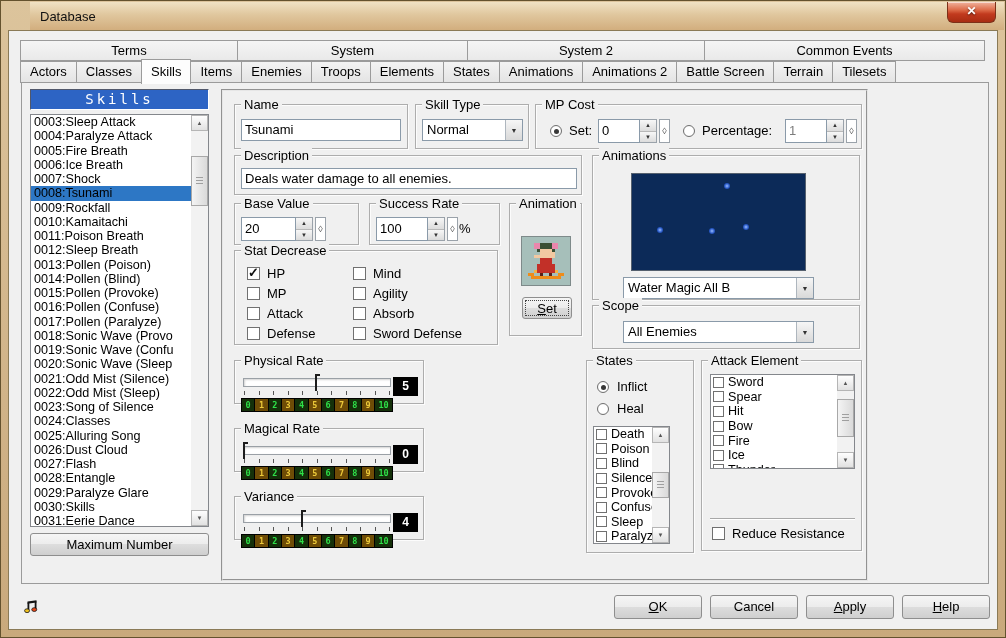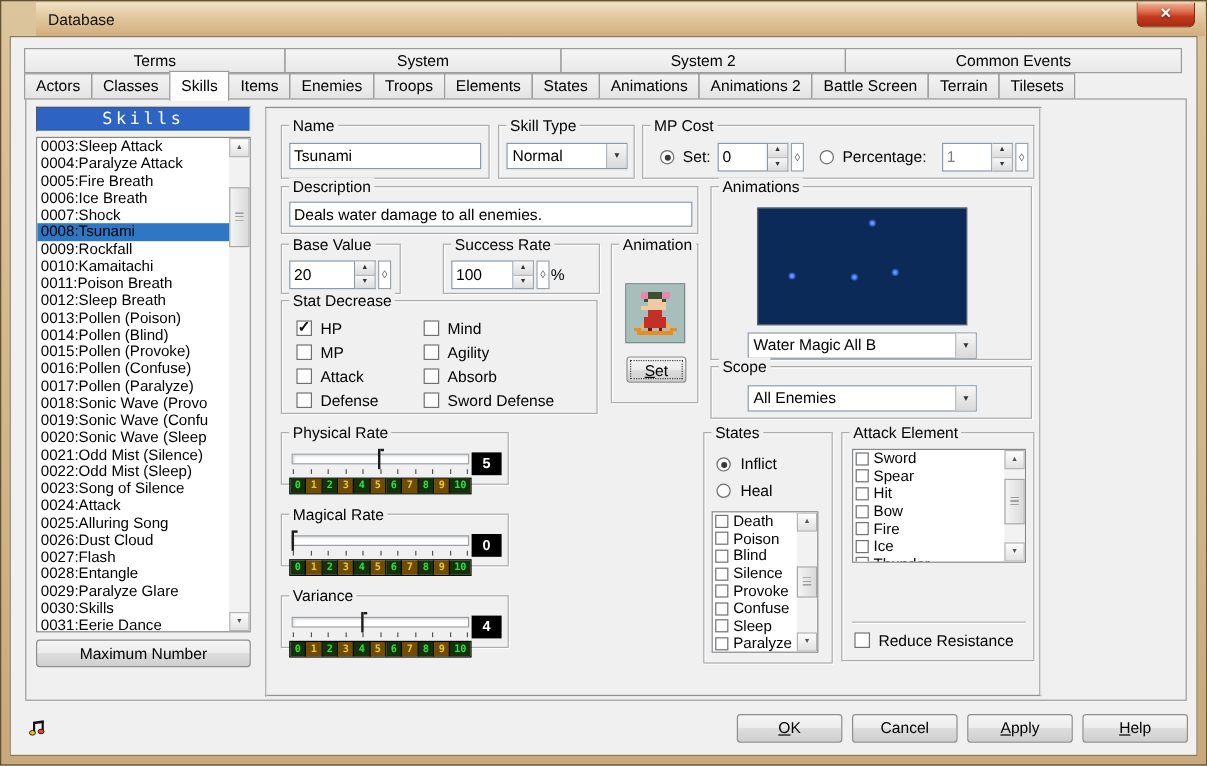--- a/index.html
+++ b/index.html
@@ -66,21 +66,21 @@
   .rlabel{position:absolute;white-space:nowrap;line-height:24px;}
 
   .grp-desc{left:11px;top:64px;width:348px;height:40px;}
   .grp-desc .edit{position:absolute;left:6px;top:12px;width:336px;height:21px;}
 
   .grp-animations{left:369px;top:64px;width:268px;height:145px;}
   .anim-preview{position:absolute;left:38px;top:17px;width:175px;height:98px;background:#0c2a58;border:1px solid #55606e;}
   .dot{position:absolute;width:6px;height:6px;margin:-3px;border-radius:50%;background:radial-gradient(#7aa2f2 15%,#2a5ac8 55%,#123a86);}
   .grp-animations .combo{left:30px;top:121px;width:191px;}
 
-  .grp-basevalue{left:11px;top:112px;width:100px;height:42px;}
+  .grp-basevalue{left:11px;top:112px;width:125px;height:42px;}
   .grp-basevalue .spin{left:6px;top:13px;}
   .grp-success{left:146px;top:112px;width:131px;height:42px;}
   .grp-success .spin{left:6px;top:13px;}
   .pct-suffix{position:absolute;left:89px;top:17px;}
 
   .grp-animation{left:286px;top:112px;width:73px;height:133px;}
   .sprite{position:absolute;left:11px;top:32px;width:50px;height:50px;border:1px solid #7e8a8a;background:#a6bfba;}
   .set-btn{position:absolute;left:12px;top:93px;width:50px;height:22px;outline:1px dotted #444;outline-offset:-4px;}
 
   .grp-statdec{left:11px;top:159px;width:264px;height:95px;}
@@ -175,21 +175,21 @@
             <div class="list-item">0014:Pollen (Blind)</div>
             <div class="list-item">0015:Pollen (Provoke)</div>
             <div class="list-item">0016:Pollen (Confuse)</div>
             <div class="list-item">0017:Pollen (Paralyze)</div>
             <div class="list-item">0018:Sonic Wave (Provo</div>
             <div class="list-item">0019:Sonic Wave (Confu</div>
             <div class="list-item">0020:Sonic Wave (Sleep</div>
             <div class="list-item">0021:Odd Mist (Silence)</div>
             <div class="list-item">0022:Odd Mist (Sleep)</div>
             <div class="list-item">0023:Song of Silence</div>
-            <div class="list-item">0024:Attack</div>
+            <div class="list-item">0024:Classes</div>
             <div class="list-item">0025:Alluring Song</div>
             <div class="list-item">0026:Dust Cloud</div>
             <div class="list-item">0027:Flash</div>
             <div class="list-item">0028:Entangle</div>
             <div class="list-item">0029:Paralyze Glare</div>
             <div class="list-item">0030:Skills</div>
             <div class="list-item">0031:Eerie Dance</div>
           </div>
         <div class="sbar">
           <div class="sb-up">▲</div>
@@ -457,21 +457,21 @@
               <div class="val">4</div>
             </div>
           </div>
 
         <div class="grp grp-states">
           <span class="grp-label">States</span>
           <span class="rb sel" style="top:20px;"></span>
           <span class="rlabel" style="left:30px;top:14px;">Inflict</span>
           <span class="rb" style="top:42px;"></span>
           <span class="rlabel" style="left:30px;top:36px;">Heal</span>
-          <div class="chk-list" style="left:6px;top:65px;width:89px;height:118px;">
+          <div class="chk-list" style="left:6px;top:65px;width:77px;height:118px;">
             <div style="margin-right:17px;">
                 <div class="chk-row">
                   <span class="cb small"></span>
                   <span>Death</span>
                 </div>
                 <div class="chk-row">
                   <span class="cb small"></span>
                   <span>Poison</span>
                 </div>
                 <div class="chk-row">

